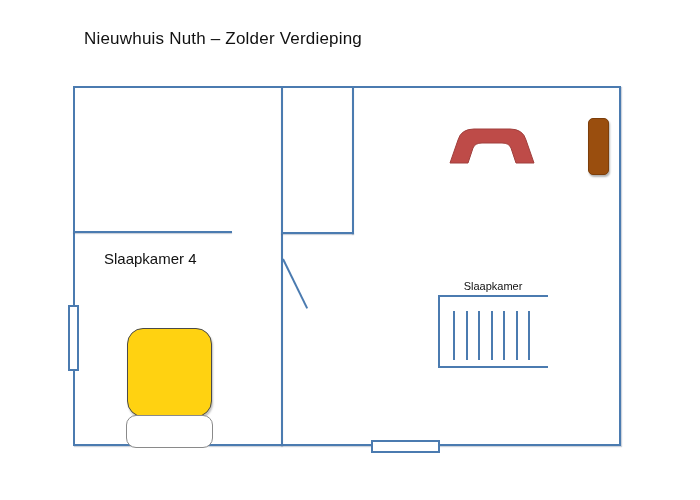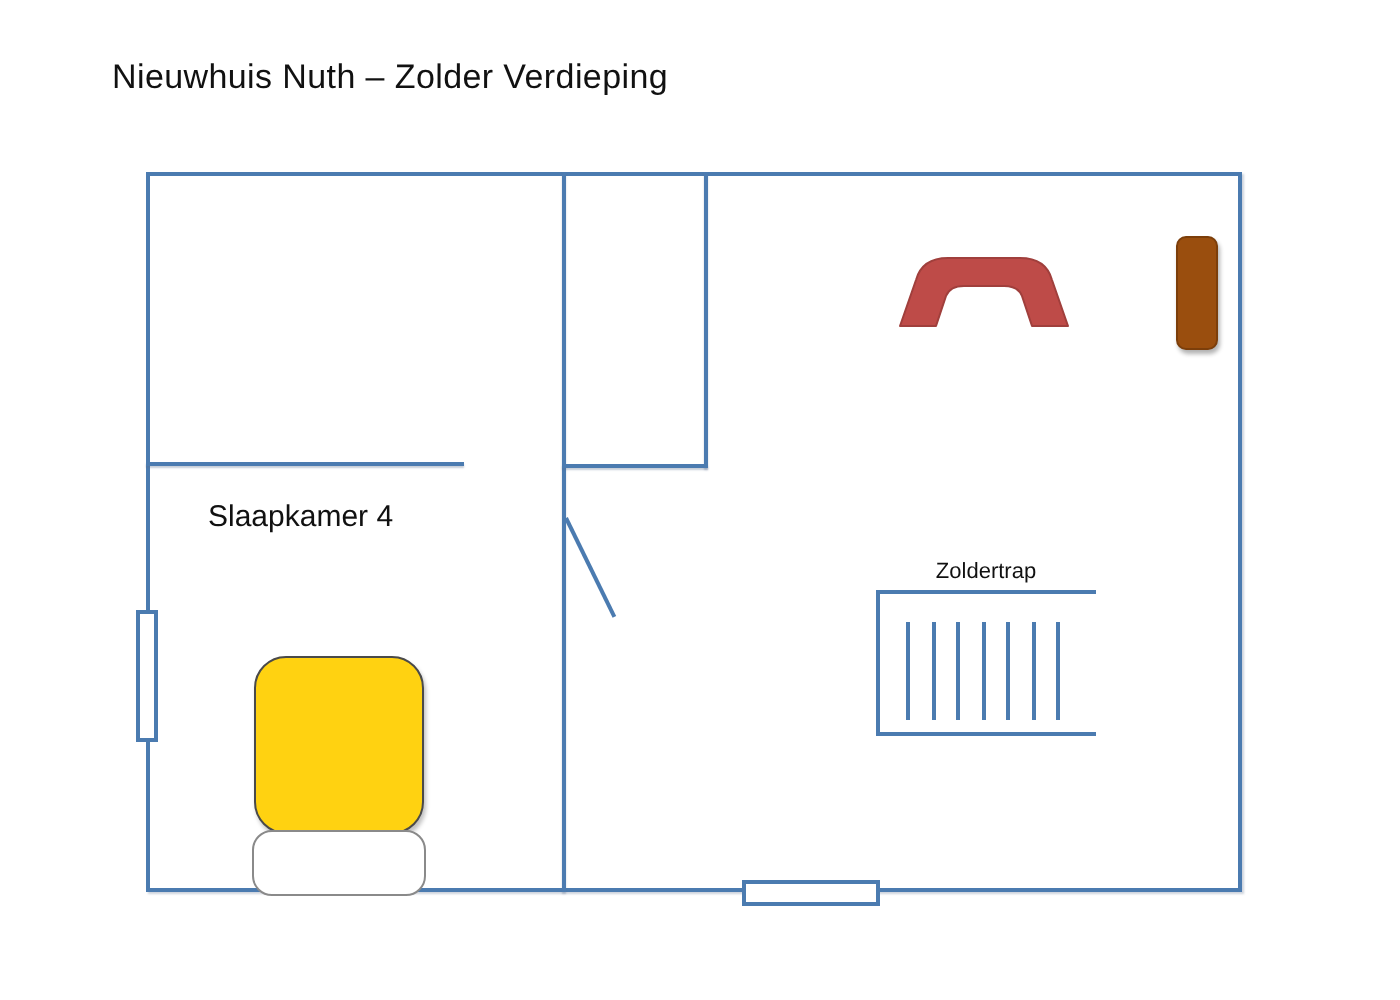--- a/index.html
+++ b/index.html
@@ -2,21 +2,21 @@
 <html><head>
 <meta charset="utf-8">
 <style>
   html,body{margin:0;padding:0;}
   body{
     width:700px;height:500px;position:relative;background:#ffffff;
     font-family:"Liberation Sans", sans-serif;color:#000;overflow:hidden;
   }
   .abs{position:absolute;box-sizing:border-box;}
   
-  #title{left:56px;top:29px;font-size:17px;letter-spacing:.2px;color:#111;}
+  #title{left:84px;top:29px;font-size:17px;letter-spacing:.2px;color:#111;}
   
   .wall{background:#4b7bb0;box-shadow:0 1px 1px rgba(90,110,140,.35);}
   #outer-wall{left:73px;top:86px;width:548px;height:360px;border:2px solid #4b7bb0;
               box-shadow:1px 1px 1px rgba(90,110,140,.3);}
   #mid-wall{left:281px;top:86px;width:2px;height:360px;}
   #closet-right-wall{left:352px;top:86px;width:2px;height:148px;}
   #closet-bottom-wall{left:281px;top:232px;width:73px;height:2px;}
   #bedroom-wall{left:73px;top:231px;width:159px;height:2px;}
   
   #door-swing{left:283px;top:258px;width:55px;height:2px;background:#4b7bb0;
@@ -57,21 +57,21 @@
 <div class="abs wall" id="bedroom-wall"></div>
 <div class="abs" id="door-swing"></div>
 
 <div class="abs window" id="window-left"></div>
 <div class="abs window" id="window-bottom"></div>
 
 <div class="abs" id="bedroom-label">Slaapkamer 4</div>
 <div class="abs" id="bed-mattress"></div>
 <div class="abs" id="bed-pillow"></div>
 
-<div class="abs" id="stairs-label">Zoldertrap</div>
+<div class="abs" id="stairs-label">Slaapkamer</div>
 <div class="abs" id="stairs-box">
     <div class="tread" style="left: 13px;"></div>
     <div class="tread" style="left: 25.5px;"></div>
     <div class="tread" style="left: 38px;"></div>
     <div class="tread" style="left: 50.5px;"></div>
     <div class="tread" style="left: 63px;"></div>
     <div class="tread" style="left: 75.5px;"></div>
     <div class="tread" style="left: 88px;"></div>
   </div>
 

